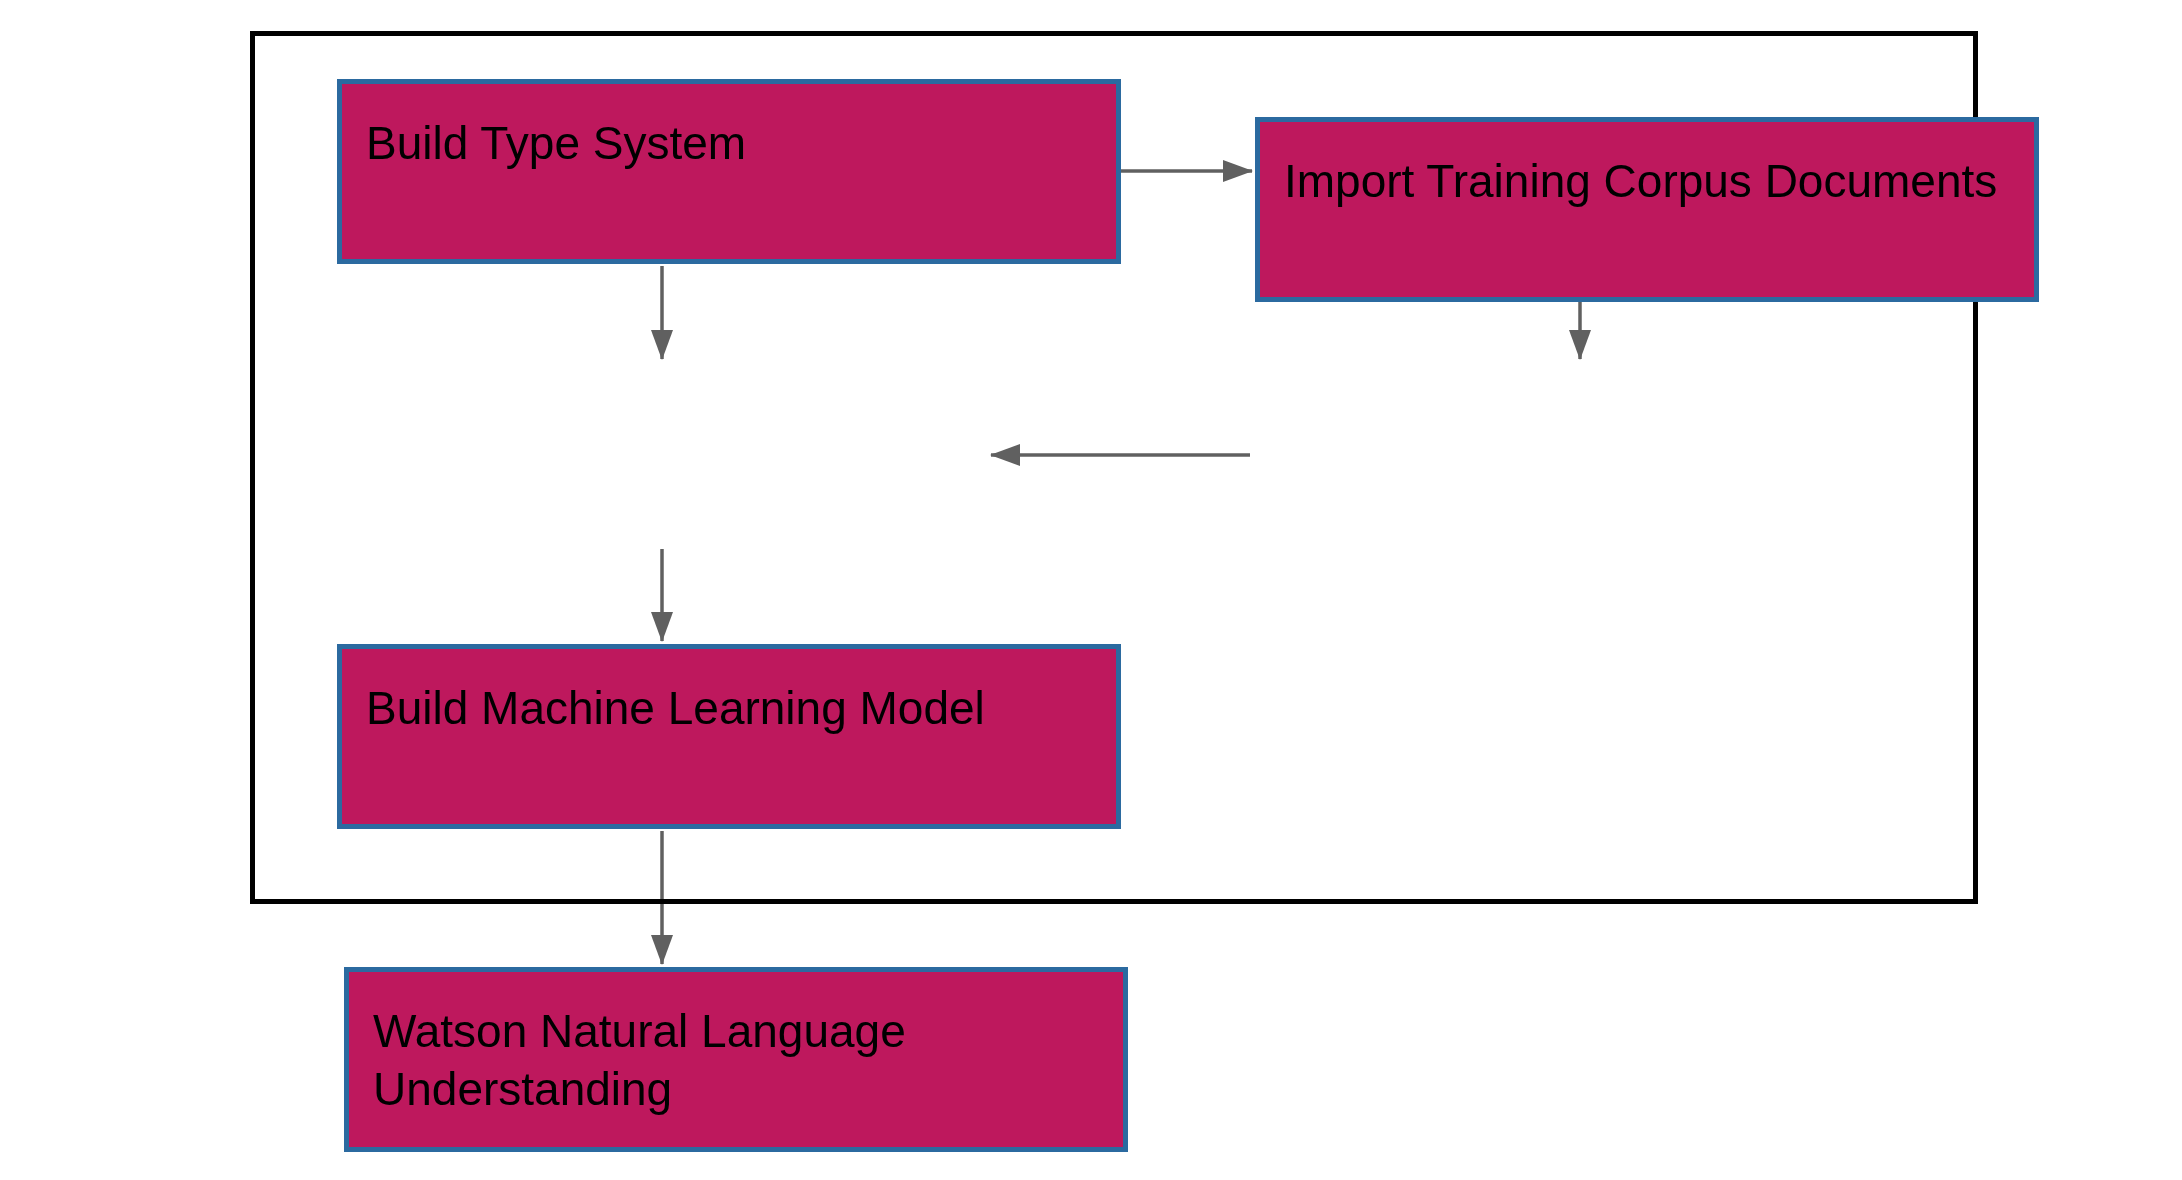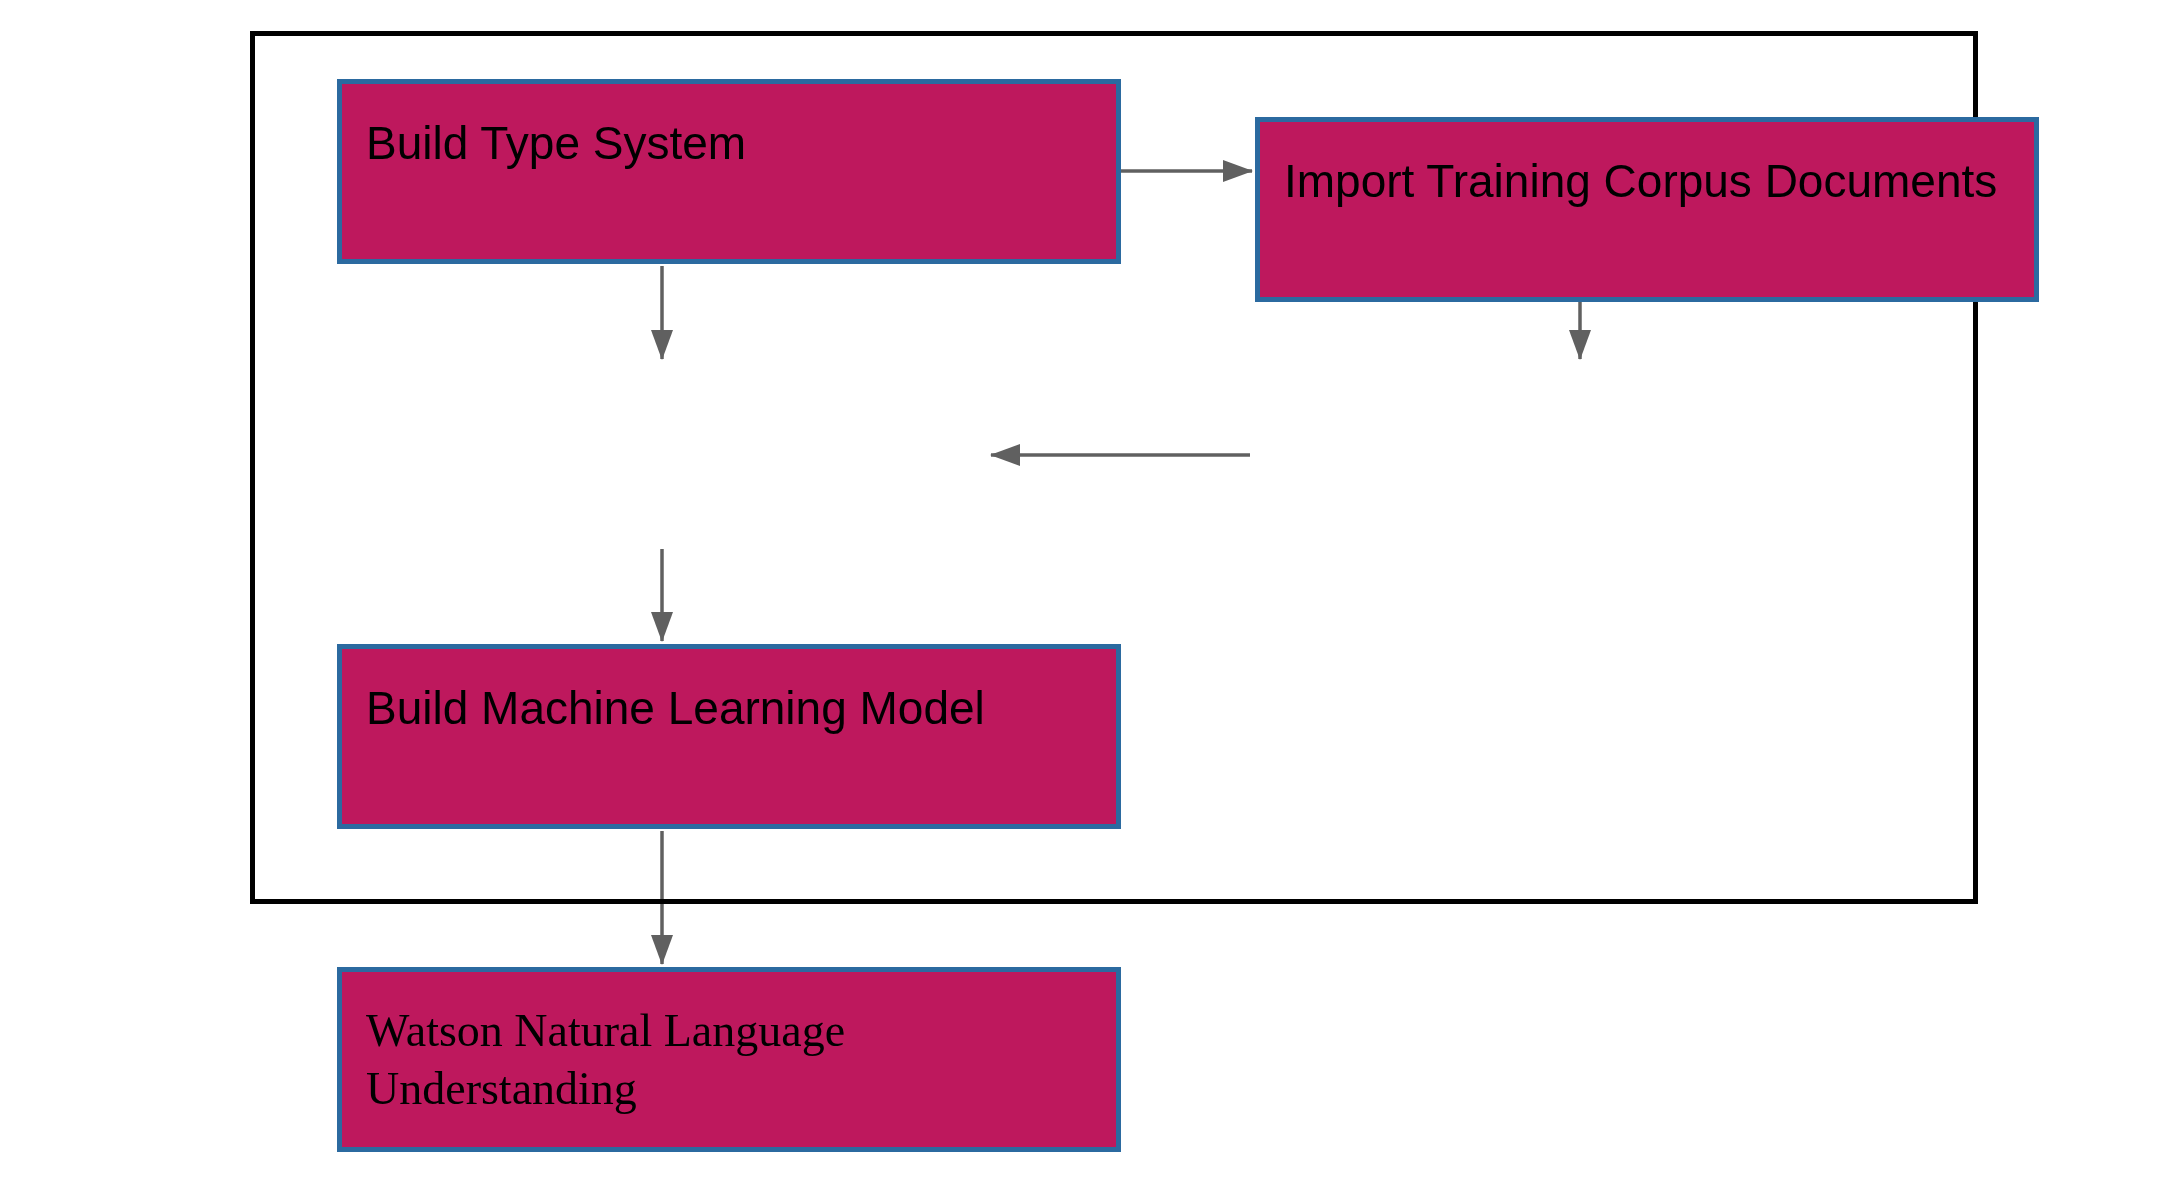--- a/index.html
+++ b/index.html
@@ -55,21 +55,21 @@
     line-height: 58px;
     padding: 30px 30px 0 24px;
     z-index: 3;
   }
   .n-build-type-system            { left: 337px;  top: 79px;  }
   .n-import-training-corpus       { left: 1255px; top: 79px; margin-top: 38px;  }
   .n-human-annotation-process     { left: 337px;  top: 362px; }
   .n-pre-annotation               { left: 1255px; top: 362px; }
   .n-build-ml-model               { left: 337px;  top: 644px; }
   .n-export-corpus-documents      { left: 1255px; top: 644px; }
-  .n-watson-nlu                   { left: 337px;  top: 967px; font-family: Liberation Serif, serif; }
+  .n-watson-nlu                   { left: 344px;  top: 967px; }
 </style>
 </head>
 <body>
 
 <div class="canvas">
 
   <svg class="edges-layer" viewBox="0 0 2182 1180" xmlns="http://www.w3.org/2000/svg">
     <defs>
       <marker id="arrowhead" markerUnits="userSpaceOnUse" markerWidth="30" markerHeight="22" refX="29" refY="11" orient="auto">
         <path class="arrowhead-shape" d="M0,0 L30,11 L0,22 Z"></path>

